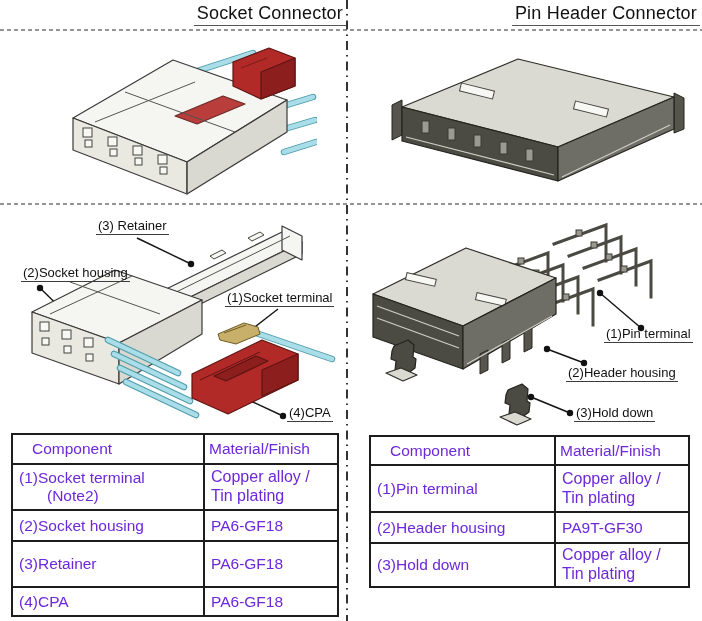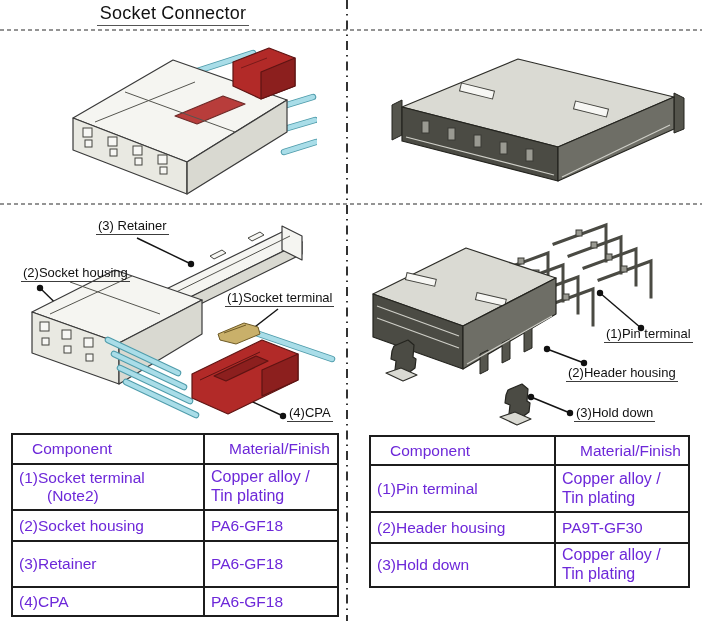--- a/index.html
+++ b/index.html
@@ -1,33 +1,33 @@
 <!DOCTYPE html>
 <html style="--cpa-red: #b22a28; --wire-cyan: #a9dde8; --housing-white: #f5f5f1; --header-gray: #5f5f58; --terminal-gold: #c9b06a; --line: #1a1a1a;"><head>
 <meta charset="utf-8">
 <style>
   html,body{margin:0;padding:0;background:#fff;}
   .canvas{position:relative;width:702px;height:621px;background:#fff;overflow:hidden;
           font-family:"Liberation Sans",sans-serif;color:#111;}
   
-  .title{position:absolute;top:3px;font-size:18px;text-align:center;letter-spacing:.2px;}
+  .title{position:absolute;top:3px;font-size:18px;text-align:right;letter-spacing:.2px;}
   .title span{display:inline-block;border-bottom:1.5px solid #555;padding:0 3px 1px 3px;}
   .title.left{left:0;width:346px;}
   .title.right{left:348px;width:352px;}
   
   .plabel{position:absolute;font-size:13px;white-space:nowrap;line-height:1.1;}
   .plabel span{display:inline-block;border-bottom:1.4px solid #3c3c3c;padding:0 2px 1px 2px;}
   
   .lay{position:absolute;pointer-events:none;}
   
   .mtable{position:absolute;border-collapse:collapse;table-layout:fixed;background:#fff;
           font-size:15.5px;color:#6d28d9;}
   .mtable th,.mtable td{border:2px solid #1c1c1c;text-align:left;font-weight:400;
           vertical-align:middle;padding:2px 4px 2px 6px;overflow:hidden;}
-  .mtable th{padding-left:24px;}
+  .mtable th{padding-left:4px;}
   .mtable th.comp{padding-left:19px;}
   .mat-wrap{font-size:16px;line-height:1.18;}
   .note{padding-left:28px;}
   
   .face-top{fill:var(--housing-white);stroke:#3a3a3a;stroke-width:1.2;stroke-linejoin:round;}
   .face-left{fill:#e9e9e2;stroke:#3a3a3a;stroke-width:1.2;stroke-linejoin:round;}
   .face-right{fill:#d9d9d1;stroke:#3a3a3a;stroke-width:1.2;stroke-linejoin:round;}
   .cavity{fill:#f7f7f4;stroke:#44443f;stroke-width:1;}
   .detail{fill:none;stroke:#55554f;stroke-width:1;}
   .dk-top{fill:#dadad3;stroke:#2d2d28;stroke-width:1.2;stroke-linejoin:round;}
@@ -48,20 +48,23 @@
   .lightline{stroke:#cfcfc8;stroke-width:1.2;fill:none;}
 </style>
 </head>
 <body>
 
 <div class="canvas">
 
   <div class="title left">
     <span>Socket Connector</span>
   </div>
+  <div class="title right">
+    <span>Pin Header Connector</span>
+  </div>
 
   <svg class="lay" style="left:0;top:0" width="702" height="621" viewBox="0 0 702 621">
 
     <line class="dash-h" x1="0" y1="30" x2="702" y2="30"></line>
     <line class="dash-h" x1="0" y1="204" x2="702" y2="204"></line>
     <line class="dashdot-v" x1="347" y1="0" x2="347" y2="621"></line>
 
     <g>
       <line class="leader" x1="137" y1="238" x2="191" y2="264"></line>
         <circle class="ldot" cx="191" cy="264" r="3.2"></circle>

